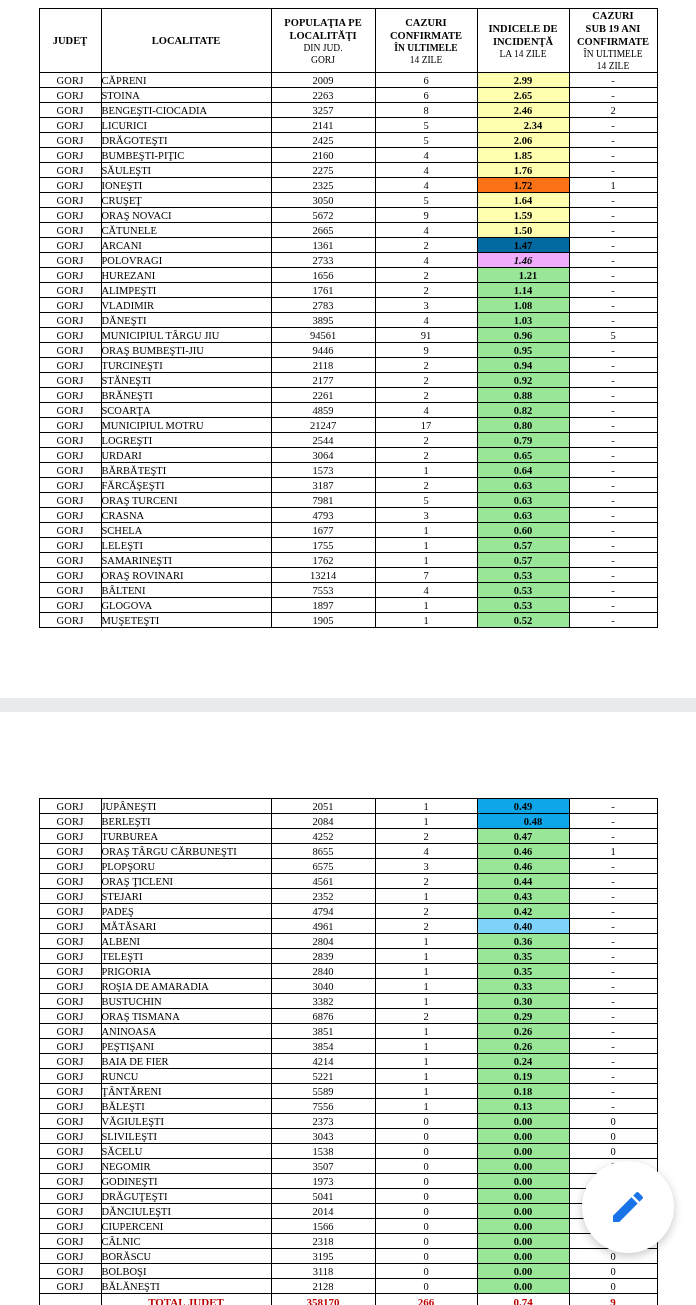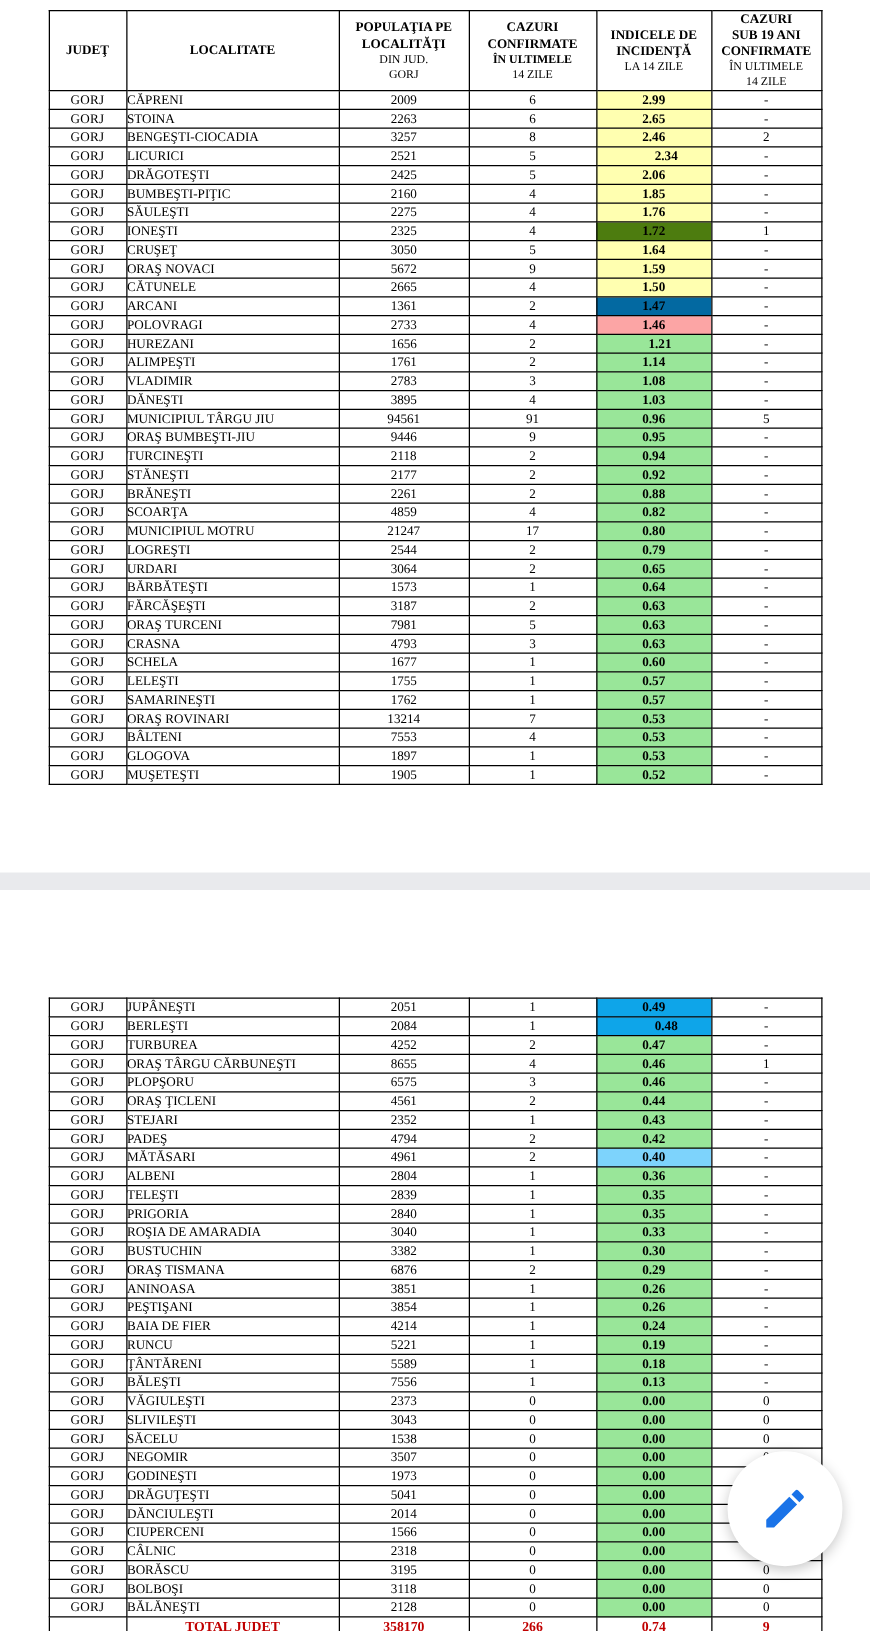--- a/index.html
+++ b/index.html
@@ -185,21 +185,21 @@
           <td class="judet">GORJ</td>
           <td class="loc">BENGEŞTI-CIOCADIA</td>
           <td class="num">3257</td>
           <td class="num">8</td>
           <td class="inc" style="background: rgb(255, 255, 176);">2.46</td>
           <td class="sub">2</td>
         </tr>
         <tr>
           <td class="judet">GORJ</td>
           <td class="loc">LICURICI</td>
-          <td class="num">2521</td>
+          <td class="num">2141</td>
           <td class="num">5</td>
           <td class="inc" style="background: rgb(255, 255, 176); padding-left: 20px;">2.34</td>
           <td class="sub">-</td>
         </tr>
         <tr>
           <td class="judet">GORJ</td>
           <td class="loc">DRĂGOTEŞTI</td>
           <td class="num">2425</td>
           <td class="num">5</td>
           <td class="inc" style="background: rgb(255, 255, 176);">2.06</td>
@@ -219,21 +219,21 @@
           <td class="num">2275</td>
           <td class="num">4</td>
           <td class="inc" style="background: rgb(255, 255, 176);">1.76</td>
           <td class="sub">-</td>
         </tr>
         <tr>
           <td class="judet">GORJ</td>
           <td class="loc">IONEŞTI</td>
           <td class="num">2325</td>
           <td class="num">4</td>
-          <td class="inc" style="background: #4d7c0f;">1.72</td>
+          <td class="inc" style="background: #f97316;">1.72</td>
           <td class="sub">1</td>
         </tr>
         <tr>
           <td class="judet">GORJ</td>
           <td class="loc">CRUŞEŢ</td>
           <td class="num">3050</td>
           <td class="num">5</td>
           <td class="inc" style="background: rgb(255, 255, 176);">1.64</td>
           <td class="sub">-</td>
         </tr>
@@ -259,21 +259,21 @@
           <td class="num">1361</td>
           <td class="num">2</td>
           <td class="inc" style="background: #0369a1;">1.47</td>
           <td class="sub">-</td>
         </tr>
         <tr>
           <td class="judet">GORJ</td>
           <td class="loc">POLOVRAGI</td>
           <td class="num">2733</td>
           <td class="num">4</td>
-          <td class="inc" style="background: #fca5a5;">1.46</td>
+          <td class="inc" style="background: #f0abfc; font-style: italic;">1.46</td>
           <td class="sub">-</td>
         </tr>
         <tr>
           <td class="judet">GORJ</td>
           <td class="loc">HUREZANI</td>
           <td class="num">1656</td>
           <td class="num">2</td>
           <td class="inc" style="background: rgb(153, 230, 153); padding-left: 10px;">1.21</td>
           <td class="sub">-</td>
         </tr>

